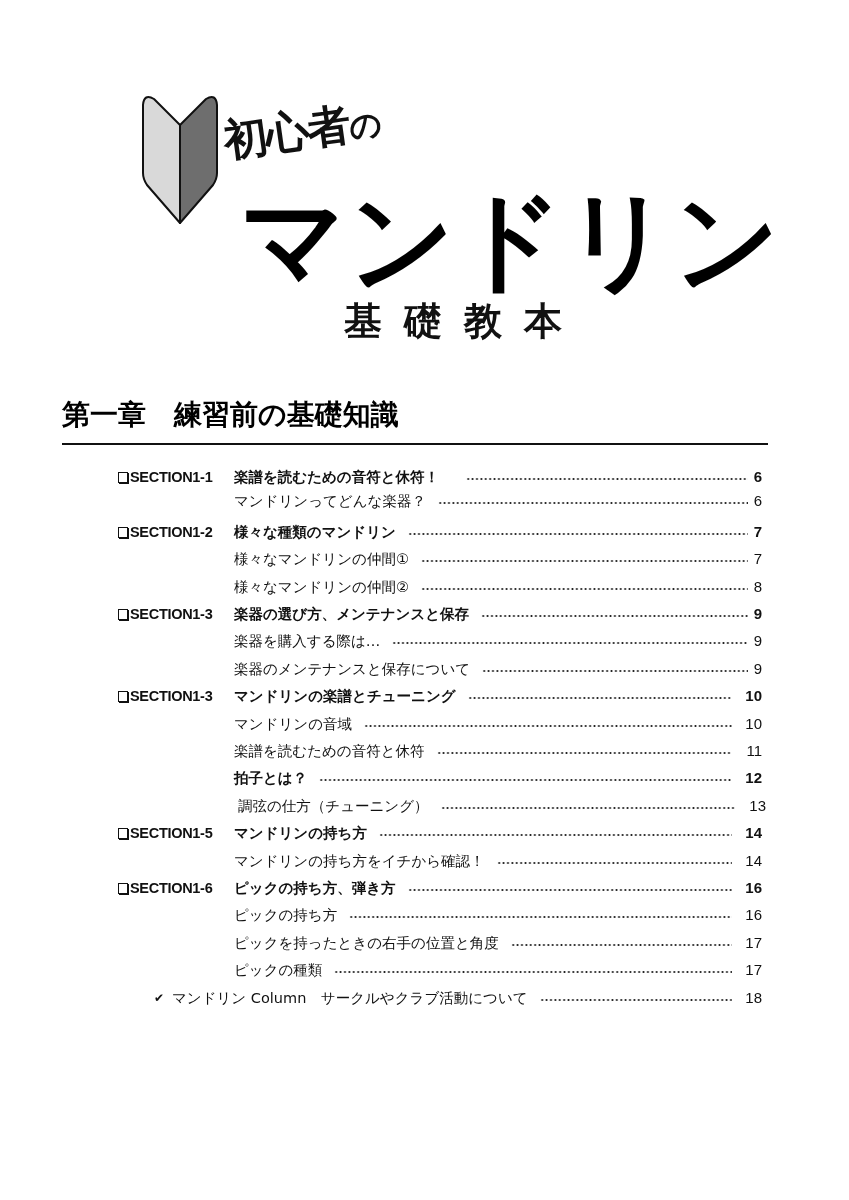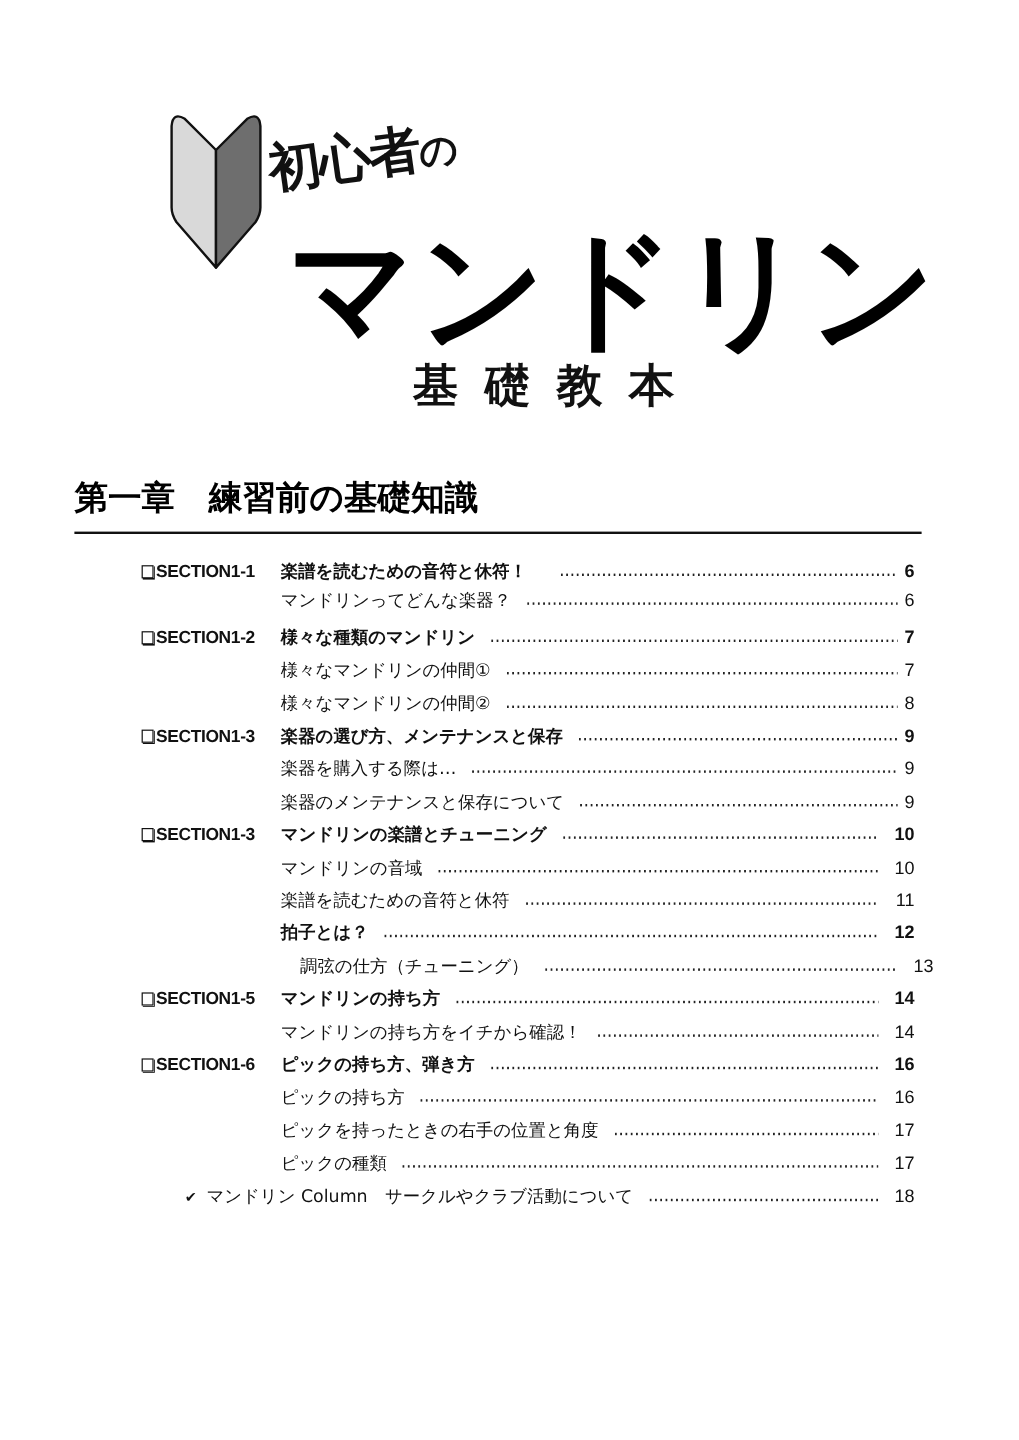--- a/index.html
+++ b/index.html
@@ -141,21 +141,21 @@
     <div class="toc-row" style="top: 274px; left: 0px; width: 849px;">
       <span class="label">楽譜を読むための音符と休符</span>
       <span class="dots" style="left: 437px; width: 295px;"></span>
       <span class="page" style="left: 742px;">11</span>
     </div>
     <div class="toc-row" style="top: 301.4px; left: 0px; width: 849px; font-weight: bold;">
       <span class="label">拍子とは？</span>
       <span class="dots" style="left: 319px; width: 413px;"></span>
       <span class="page" style="left: 742px;">12</span>
     </div>
-    <div class="toc-row" style="top: 328.8px; left: 16px; width: 740px;">
+    <div class="toc-row" style="top: 328.8px; left: 4px; width: 740px;">
       <span class="label">調弦の仕方（チューニング）</span>
       <span class="dots" style="left: 437px; width: 295px;"></span>
       <span class="page" style="left: 742px;">13</span>
     </div>
     <div class="toc-row bold" style="top: 356.2px; left: 0px; width: 849px;">
       <span class="sec"><span class="box"></span><span>SECTION1-5</span></span>
       <span class="label">マンドリンの持ち方</span>
       <span class="dots" style="left: 379px; width: 353px;"></span>
       <span class="page" style="left: 742px;">14</span>
     </div>

